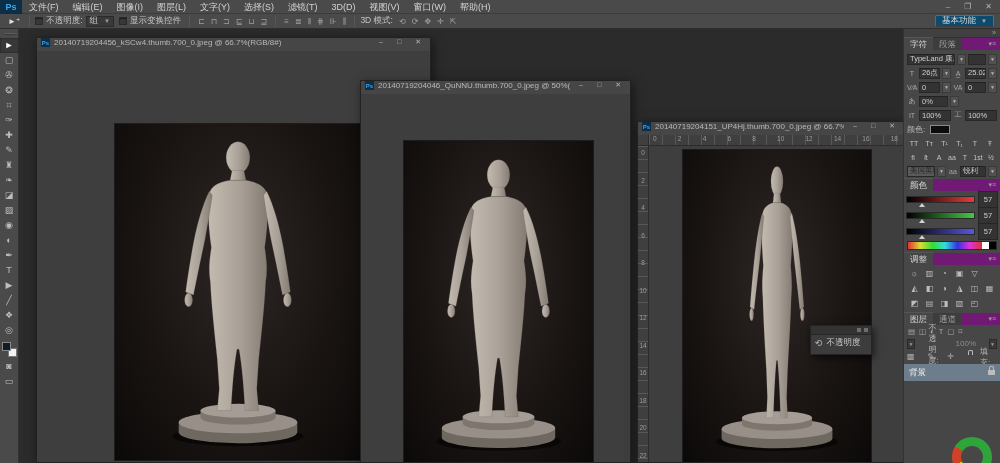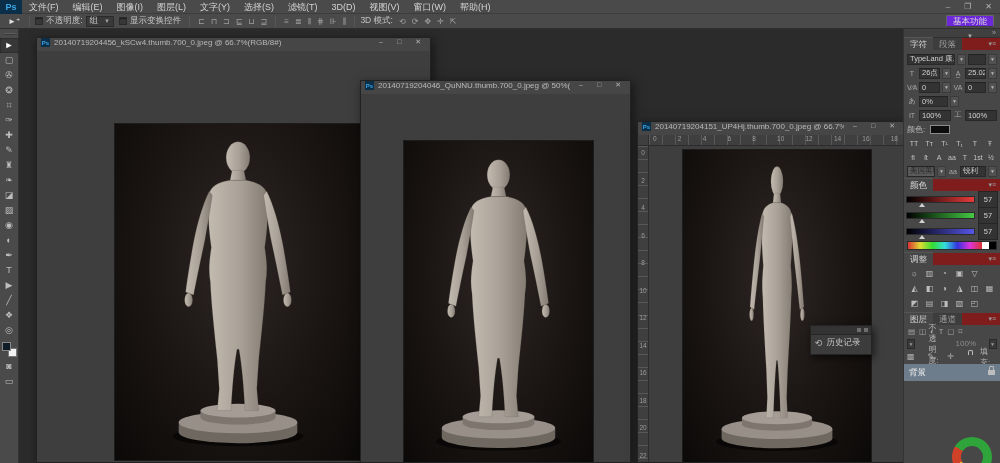--- a/index.html
+++ b/index.html
@@ -23,23 +23,23 @@
     padding-left:4px; z-index:59; }
   .ob-sep { width:1px; height:11px; background:#3a3a3a; border-right:1px solid #575757; margin:0 5px; }
   .ob-toolicon { font-size:8px; color:#e0e0e0; padding:0 4px; }
   .checkbox { width:8px; height:8px; background:#383838; border:1px solid #2a2a2a;
     box-shadow:inset 0 1px 1px rgba(0,0,0,.5); margin-right:3px; display:inline-block; }
   .ob-label { margin-right:3px; white-space:nowrap; }
   .ob-select { background:#393939; border:1px solid #2b2b2b; height:11px; display:flex; align-items:center;
     padding:0 3px; gap:6px; color:#cdcdcd; margin-right:5px; }
   .ob-select .arrow { font-size:6px; color:#9a9a9a; }
   .ob-iconbtn { font-size:8px; color:#9f9f9f; padding:0 3px; line-height:13px; }
-  .ws-btn { margin-left:auto; margin-right:6px; background:#6d28d9; border:1px solid #666;
+  .ws-btn { margin-left:auto; margin-right:6px; background:#0c4a6e; border:1px solid #666;
     border-bottom-color:#3f3f3f; border-radius:2px; height:12px; display:flex; align-items:center;
-    gap:5px; padding:0 6px; font-size:8.5px; color:#d8d8d8;flex-direction:column; }
+    gap:5px; padding:0 6px; font-size:8.5px; color:#d8d8d8; }
   .ws-btn .arrow { font-size:6px; color:#aaa; }
   
   .toolbar { position:absolute; left:0; top:29px; bottom:0; width:19px; background:#4a4a4a;
     border-right:1px solid #333; display:flex; flex-direction:column; align-items:center;
     padding-top:4px; z-index:58; }
   .toolbar .grip { width:11px; height:2px; border-top:1px solid #5e5e5e; border-bottom:1px solid #3a3a3a; margin-bottom:3px; }
   .tool { width:19px; height:15px; font-size:9px; line-height:15px; text-align:center; color:#bdbdbd; }
   .tool.selected { background:#383838; box-shadow:inset 0 0 2px rgba(0,0,0,.6); color:#fff; }
   .swatches { position:relative; width:15px; height:15px; margin:4px 0 2px; }
   .swatch-bg { position:absolute; right:0; bottom:0; width:9px; height:9px; background:#f2f2f2; border:1px solid #777; }
@@ -73,21 +73,21 @@
   .history-float .hd { height:9px; background:#333; border-bottom:1px solid #262626; display:flex;
     justify-content:flex-end; align-items:center; gap:3px; padding-right:3px; }
   .history-float .hd i { width:4px; height:4px; background:#6d6d6d; display:block; }
   .history-float .bd { display:flex; align-items:center; gap:4px; padding:2px 4px; font-size:8.5px; color:#c8c8c8; }
   .history-float .bd .ic { font-size:9px; color:#b5b5b5; }
   
   .dock { position:absolute; right:0; top:29px; bottom:0; width:97px; background:#474747;
     border-left:1px solid #333; z-index:50; display:flex; flex-direction:column; }
   .collapse-strip { height:9px; background:#404040; border-bottom:1px solid #303030; text-align:right;
     font-size:7px; line-height:8px; color:#9e9e9e; padding-right:4px; }
-  .ptabs { height:12px; background:#7f1d1d; display:flex; align-items:flex-end; font-size:8.5px;justify-content:space-between; }
+  .ptabs { height:12px; background:#701a75; display:flex; align-items:flex-end; font-size:8.5px;justify-content:space-between; }
   .ptab { padding:0 6px; line-height:12px; color:#9f9f9f; background:#3d3d3d; }
   .ptab.active { background:#474747; color:#d6d6d6; border-top:1px solid #555; }
   .pmenu { margin-left:auto; color:#9a9a9a; font-size:7px; padding:0 4px; line-height:12px; }
   .panel-body { padding:3px 3px 2px; display:flex; flex-direction:column; gap:2px; }
   .crow { display:flex; align-items:center; gap:2px; height:12px; }
   .cicon { font-size:7px; color:#a8a8a8; width:10px; text-align:center; flex:0 0 auto; }
   .cfield { background:#333; border:1px solid #282828; border-top-color:#222; height:11px; flex:1;
     font-size:7.5px; color:#cfcfcf; display:flex; align-items:center; padding:0 2px; overflow:hidden; white-space:nowrap; }
   .cdrop { width:9px; height:11px; background:#515151; border:1px solid #3a3a3a; color:#b5b5b5;
     font-size:5px; display:flex; align-items:center; justify-content:center; flex:0 0 auto; }
@@ -347,21 +347,21 @@
     </div>
   </div>
 
   <div class="history-float">
     <div class="hd">
         <i></i>
         <i></i>
       </div>
     <div class="bd">
       <span class="ic">⟲</span>
-      <span>历史记录</span>
+      <span>不透明度</span>
     </div>
   </div>
 
   <div class="dock">
     <div class="collapse-strip">
       <span>»</span>
     </div>
 
     <div class="ptabs">
       <span class="ptab active">字符</span>

